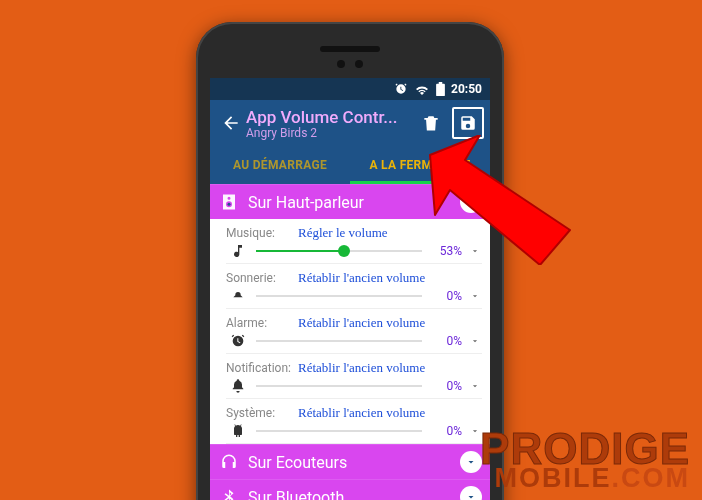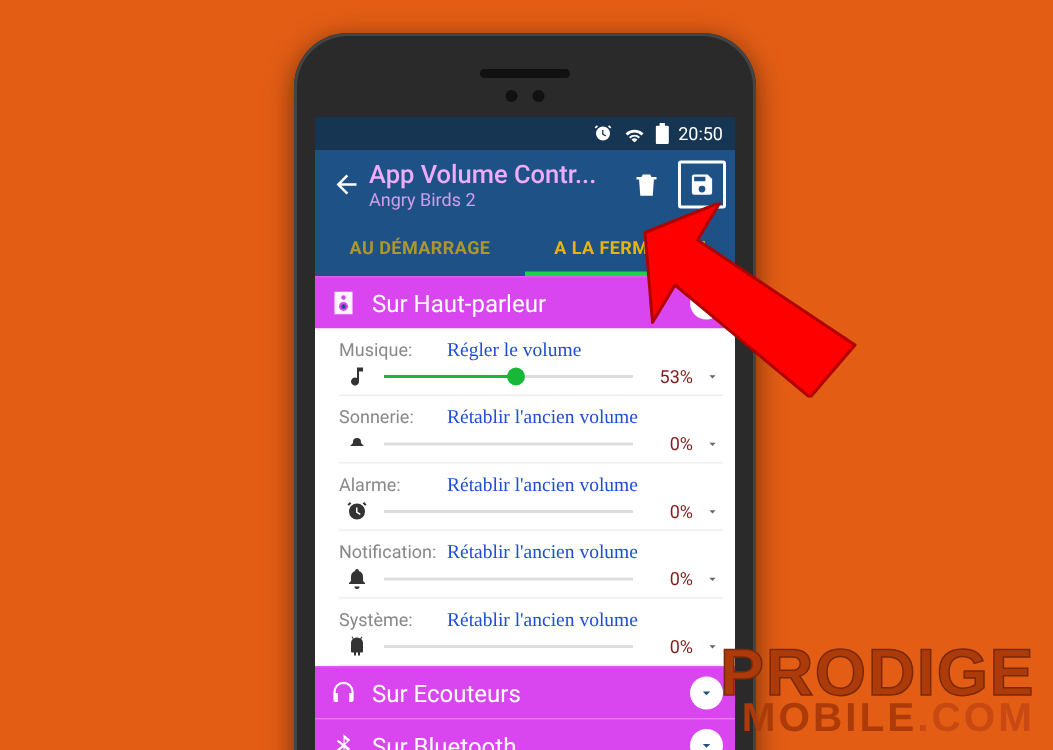--- a/index.html
+++ b/index.html
@@ -58,21 +58,21 @@
   .statusbar {
     height: 22px;
     background: #153553;
     color: #fff;
     display: flex;
     align-items: center;
     justify-content: flex-end;
     gap: 6px;
     padding: 0 8px;
     font-size: 12px;
-    font-weight: 400;
+    font-weight: 700;
   }
   .statusbar svg { display: block; }
   
   .appbar {
     background: #1e5287;
     color: #f0abfc;
     display: flex;
     align-items: center;
     padding: 6px 6px 8px 6px;
   }
@@ -221,21 +221,21 @@
     top: 50%;
     width: 12px; height: 12px;
     background: #17b837;
     border-radius: 50%;
     transform: translate(-50%, -50%);
   }
   .row-bottom .pct {
     width: 34px;
     text-align: right;
     font-size: 12px;
-    color: #7f1d1d;
+    color: #6d28d9;
   }
   .row-bottom .dd {
     width: 14px;
     color: #666;
     display: flex; justify-content:center;
     cursor: pointer;
   }
   
   .arrow {
     position: absolute;

